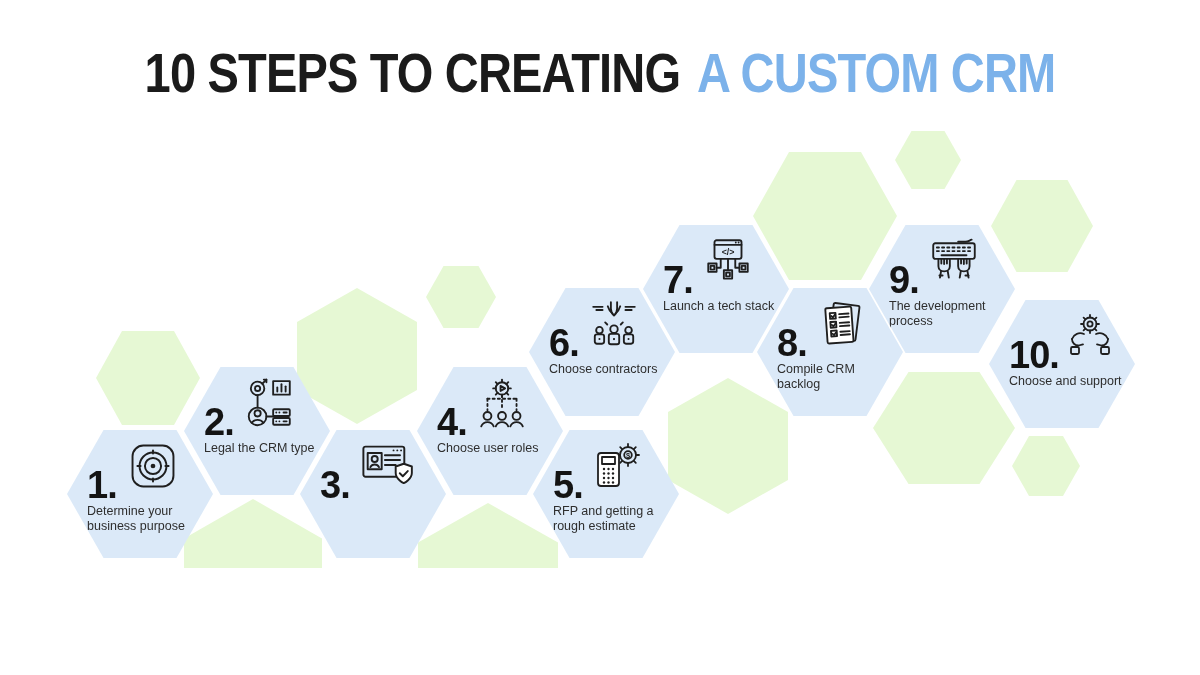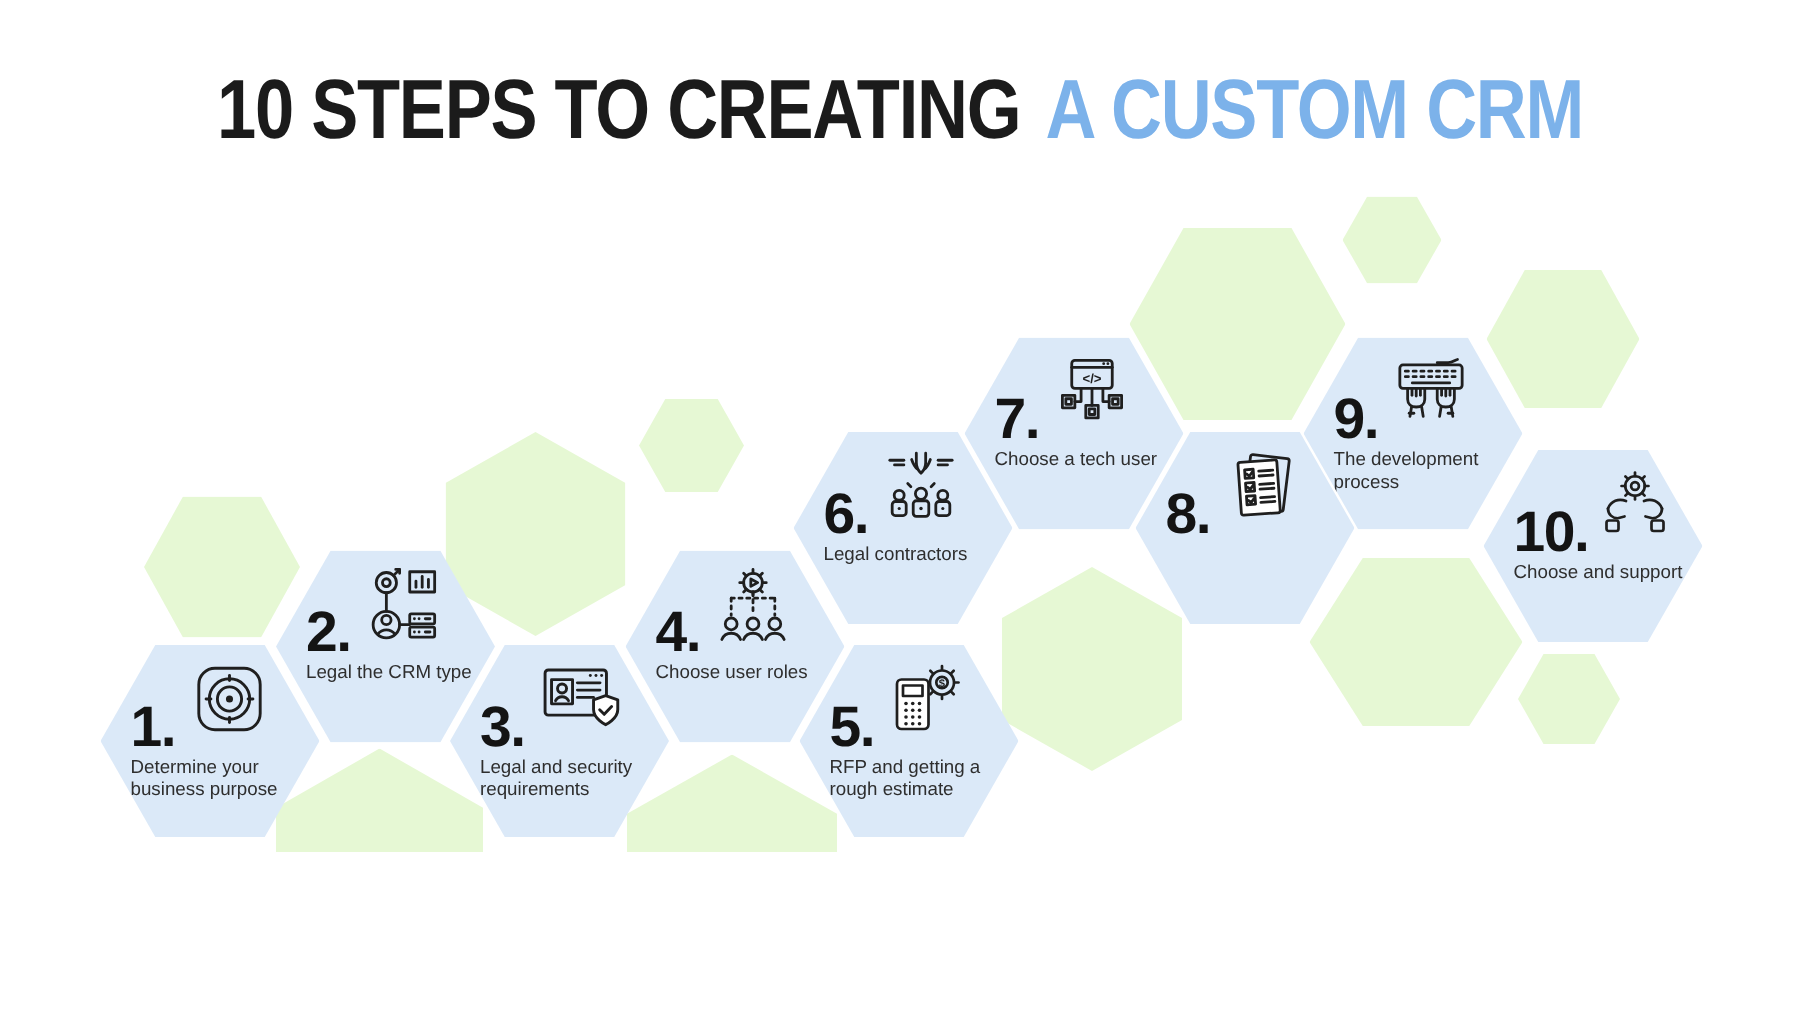--- a/index.html
+++ b/index.html
@@ -113,21 +113,20 @@
           <rect x="9" y="14" width="13" height="15"></rect>
           <circle cx="15.5" cy="19.5" r="2.8"></circle>
             <path d="M11.5 27 a4.5 4.5 0 0 1 8 0"></path>
           <path d="M25 16 h14"></path>
             <path d="M25 20.5 h14"></path>
             <path d="M25 25 h10"></path>
           <path class="wfill" d="M35 26.5 l7.5 -2.6 l7.5 2.6 v6 c0 5.8 -7.5 9.4 -7.5 9.4 s-7.5 -3.6 -7.5 -9.4 z"></path>
           <path d="M38.8 32.7 l2.8 2.8 l4.6 -4.8"></path>
         </svg>
       </div>
-      <div class="label">Legal and security requirements</div>
     </div>
   </div>
 
   <div class="hex blue flat" style="left:417px;top:367px;">
     <div class="hex-content">
       <div class="num-row">
         <div class="num">4.</div>
         <svg class="ic" width="54" height="54" viewBox="0 0 52 52">
           <circle cx="26" cy="11" r="6"></circle>
           <path d="M26 2.5 v2.5"></path>
@@ -209,21 +208,21 @@
           <circle cx="26" cy="30" r="3.6"></circle>
             <rect x="21" y="34.5" width="10" height="10" rx="2"></rect>
             <circle class="fillb" cx="26" cy="39.5" r="1.1"></circle>
           <path d="M19.5 25.5 l-2 -2"></path>
             <path d="M32.5 25.5 l2 -2"></path>
           <circle cx="40" cy="31" r="3.2"></circle>
             <rect x="35.5" y="35" width="9" height="9" rx="2"></rect>
             <circle class="fillb" cx="40" cy="39.5" r="1"></circle>
         </svg>
       </div>
-      <div class="label w130">Legal contractors</div>
+      <div class="label w130">Choose contractors</div>
     </div>
   </div>
 
   <div class="hex blue flat" style="left:643px;top:225px;">
     <div class="hex-content">
       <div class="num-row">
         <div class="num">7.</div>
         <svg class="ic" width="54" height="54" viewBox="0 0 52 52">
           <rect x="13" y="5" width="26" height="18" rx="2"></rect>
           <path d="M13 9.5 h26"></path>
@@ -234,21 +233,21 @@
             <path d="M19 23 v8.5 h-4"></path>
             <path d="M33 23 v8.5 h4"></path>
           <rect x="7" y="27.5" width="8" height="8"></rect>
             <rect x="9.2" y="29.7" width="3.6" height="3.6"></rect>
           <rect x="22" y="34" width="8" height="8"></rect>
             <rect x="24.2" y="36.2" width="3.6" height="3.6"></rect>
           <rect x="37" y="27.5" width="8" height="8"></rect>
             <rect x="39.2" y="29.7" width="3.6" height="3.6"></rect>
         </svg>
       </div>
-      <div class="label">Choose a tech user</div>
+      <div class="label">Launch a tech stack</div>
     </div>
   </div>
 
   <div class="hex blue flat" style="left:757px;top:288px;">
     <div class="hex-content">
       <div class="num-row">
         <div class="num">8.</div>
         <svg class="ic" width="54" height="54" viewBox="0 0 52 52">
           <rect x="16" y="6" width="25" height="34" rx="1.5" transform="rotate(7 28 23)"></rect>
           <g transform="rotate(-4 24 26)">
@@ -261,20 +260,21 @@
               <path d="M16.2 25.3 l1.5 1.5 l2.2 -2.6"></path>
             <path d="M24 24 h9"></path>
               <path d="M24 27.1 h9"></path>
             <rect x="15" y="31" width="5.5" height="5.5"></rect>
               <path d="M16.2 33.8 l1.5 1.5 l2.2 -2.6"></path>
             <path d="M24 32.5 h9"></path>
               <path d="M24 35.6 h9"></path>
           </g>
         </svg>
       </div>
+      <div class="label">Compile CRM backlog</div>
     </div>
   </div>
 
   <div class="hex blue flat" style="left:869px;top:225px;">
     <div class="hex-content">
       <div class="num-row">
         <div class="num">9.</div>
         <svg class="ic" width="54" height="54" viewBox="0 0 52 52">
           <path d="M30 6.5 h7 c3 0 4 -1.5 6 -2"></path>
           <rect x="6" y="8" width="40" height="15" rx="2"></rect>

